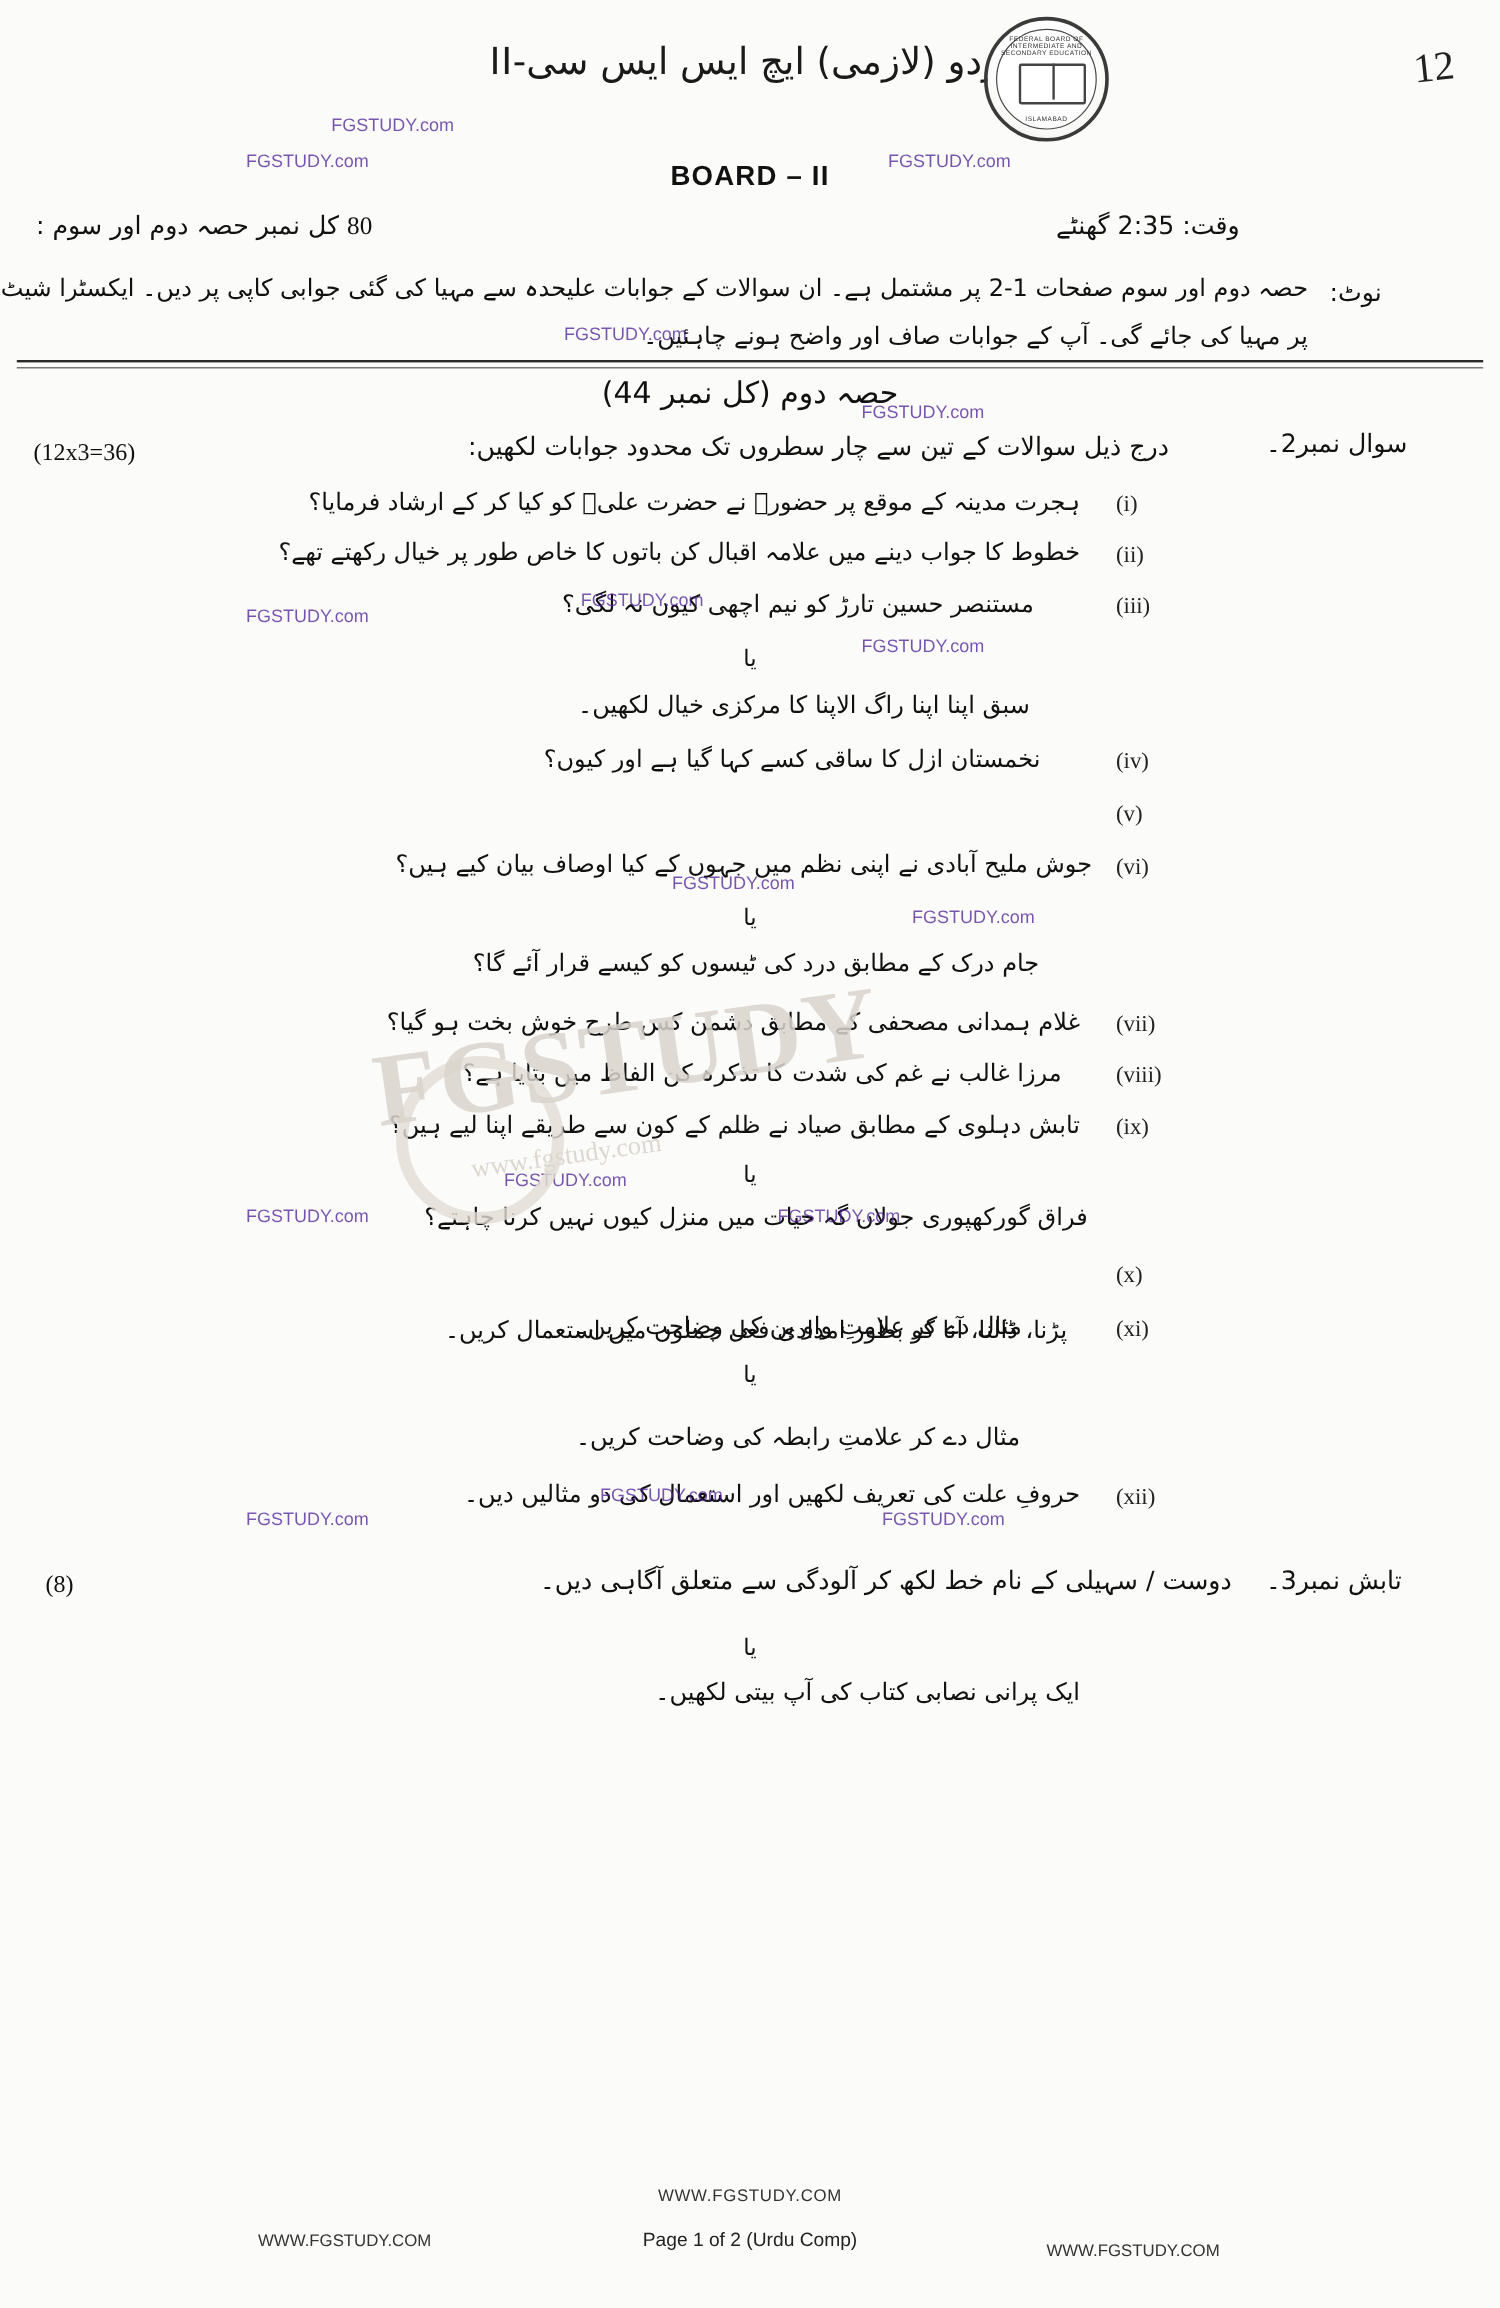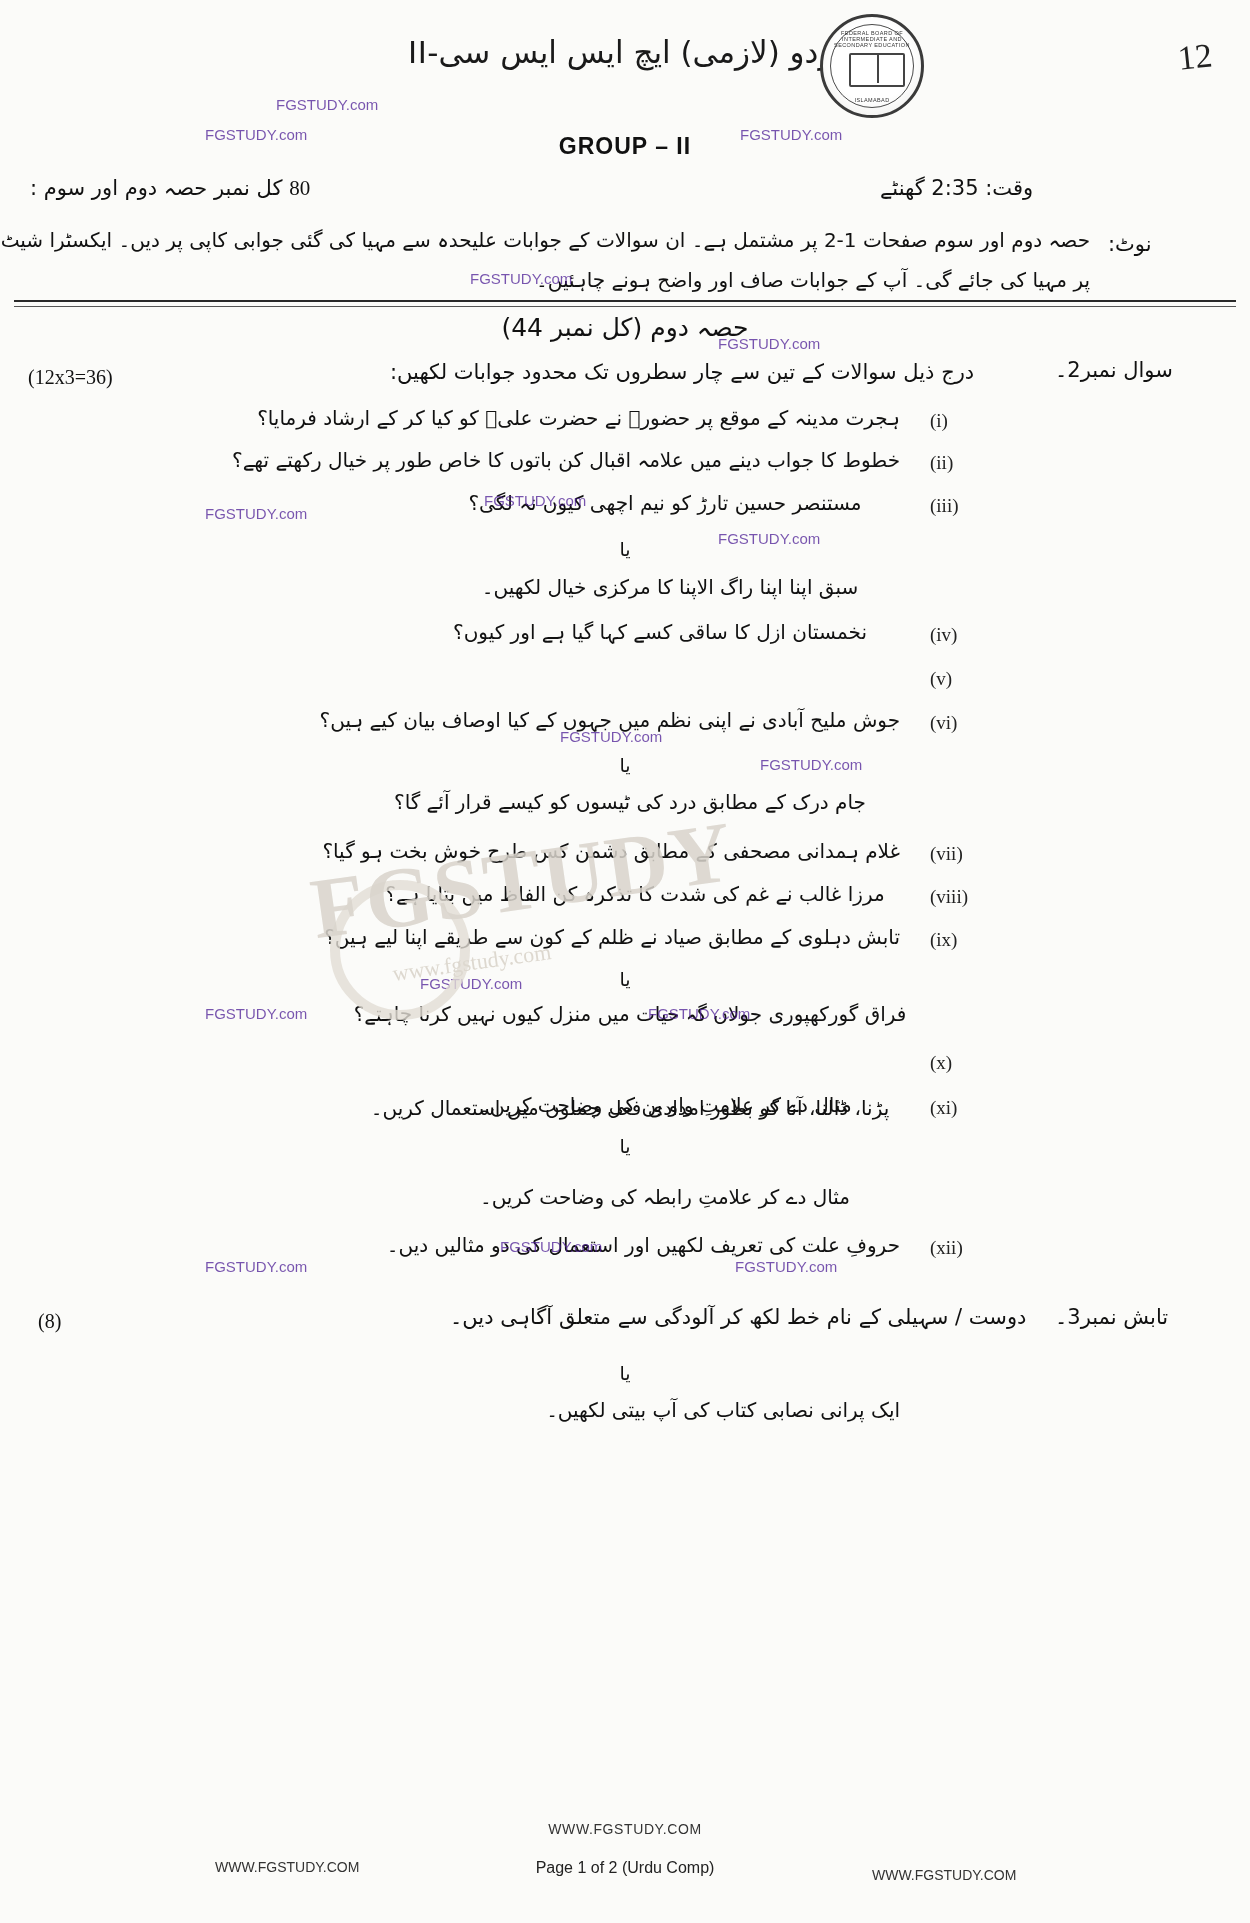--- a/index.html
+++ b/index.html
@@ -306,21 +306,21 @@
   </div>
 
   <div class="seal">
     <div class="seal-text-top">FEDERAL BOARD OF INTERMEDIATE AND SECONDARY EDUCATION</div>
     <div class="book"></div>
     <div class="seal-text-bottom">ISLAMABAD</div>
   </div>
 
   <div class="corner-mark">12</div>
 
-  <div class="group-line">GROUP – II</div>
+  <div class="group-line">BOARD – II</div>
 
   <div class="time-line urdu">
     <span>وقت:</span>
     <span>2:35 گھنٹے</span>
   </div>
 
   <div class="marks-line urdu">
     <span class="marks-num">80</span>
     <span>کل نمبر حصہ دوم اور سوم :</span>
   </div>
@@ -349,21 +349,21 @@
 
   <div class="or-mark urdu" style="top:538px;">یا</div>
   <div class="item urdu" style="top:575px; left:440px; width:460px;">سبق اپنا اپنا راگ الاپنا کا مرکزی خیال لکھیں۔</div>
 
   <div class="roman" style="top:624px; left:930px;">(iv)</div>
   <div class="item urdu" style="top:620px; left:420px; width:480px;">نخمستان ازل کا ساقی کسے کہا گیا ہے اور کیوں؟</div>
 
   <div class="roman" style="top:668px; left:930px;">(v)</div>
 
   <div class="roman" style="top:712px; left:930px;">(vi)</div>
-  <div class="item urdu" style="top:708px; left:330px; width:570px;">جوش ملیح آبادی نے اپنی نظم میں جہوں کے کیا اوصاف بیان کیے ہیں؟</div>
+  <div class="item urdu" style="top:708px; left:340px; width:570px;">جوش ملیح آبادی نے اپنی نظم میں جہوں کے کیا اوصاف بیان کیے ہیں؟</div>
 
   <div class="or-mark urdu" style="top:754px;">یا</div>
   <div class="item urdu" style="top:790px; left:350px; width:560px;">جام درک کے مطابق درد کی ٹیسوں کو کیسے قرار آئے گا؟</div>
 
   <div class="roman" style="top:843px; left:930px;">(vii)</div>
   <div class="item urdu" style="top:839px; left:370px; width:530px;">غلام ہمدانی مصحفی کے مطابق دشمن کس طرح خوش بخت ہو گیا؟</div>
 
   <div class="roman" style="top:886px; left:930px;">(viii)</div>
   <div class="item urdu" style="top:882px; left:370px; width:530px;">مرزا غالب نے غم کی شدت کا تذکرہ کن الفاظ میں بتایا ہے؟</div>
 

